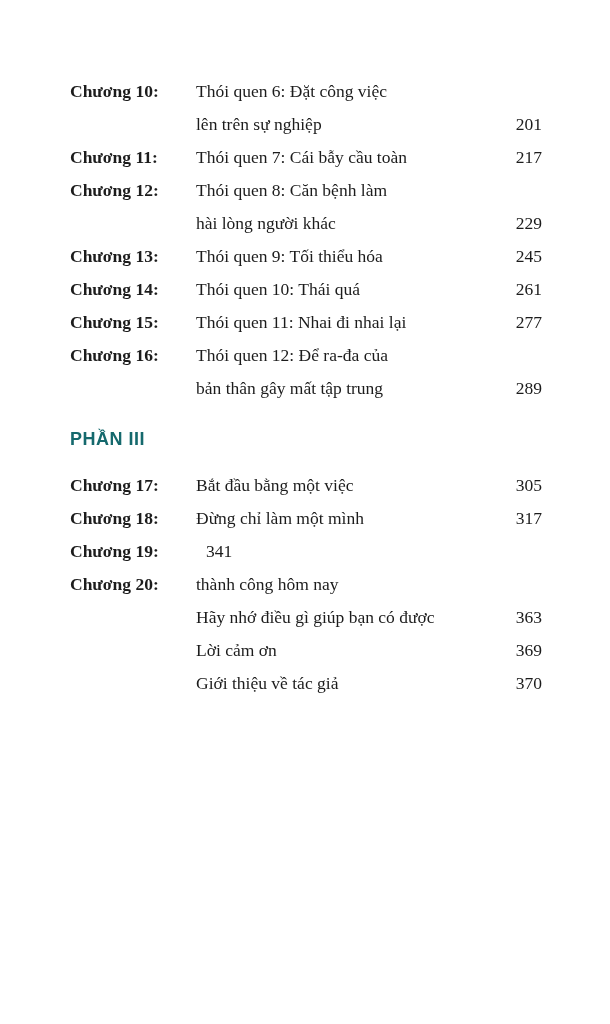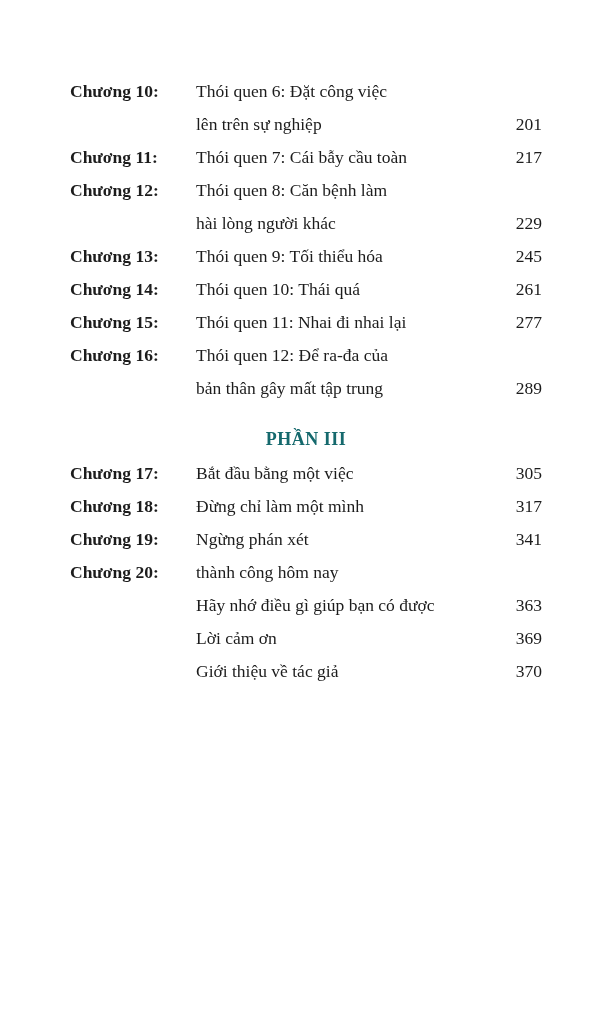--- a/index.html
+++ b/index.html
@@ -38,24 +38,23 @@
     min-width: 0;
   }
   .title .ln { display: block; }
   .num {
     flex: 0 0 auto;
     align-self: flex-end;
     padding-left: 10px;
     text-align: center;
   }
   .section-heading {
-    text-align: center;
     margin-top: 20px;
-    margin-bottom: 4px;
-    font-family: Liberation Serif, serif;
+    margin-bottom: 16px;
+    font-family: Liberation Sans, sans-serif;
     font-weight: bold;
   }
   .section-heading .part {
     display: block;
     font-size: 18px;
     line-height: 28px;
     letter-spacing: 0.5px;
   }
   .section-heading .sub {
     display: block;
@@ -154,24 +153,20 @@
       <span class="chap">Chương 18:</span>
       <span class="title">
         <span class="ln">Đừng chỉ làm một mình</span>
         <span class="ln"></span>
       </span>
       <span class="num">317</span>
     </div>
 
     <div class="row">
       <span class="chap">Chương 19:</span>
-      <span class="title">
-        <span class="ln">Ngừng phán xét</span>
-        <span class="ln"></span>
-      </span>
       <span class="num">341</span>
     </div>
 
     <div class="row">
       <span class="chap">Chương 20:</span>
       <span class="title">
         <span class="ln">thành công hôm nay</span>
         <span class="ln">Hãy nhớ điều gì giúp bạn có được</span>
       </span>
       <span class="num">363</span>

